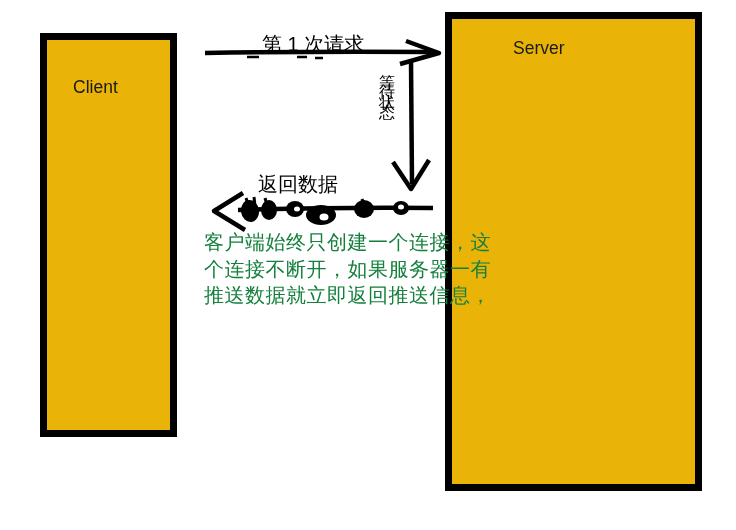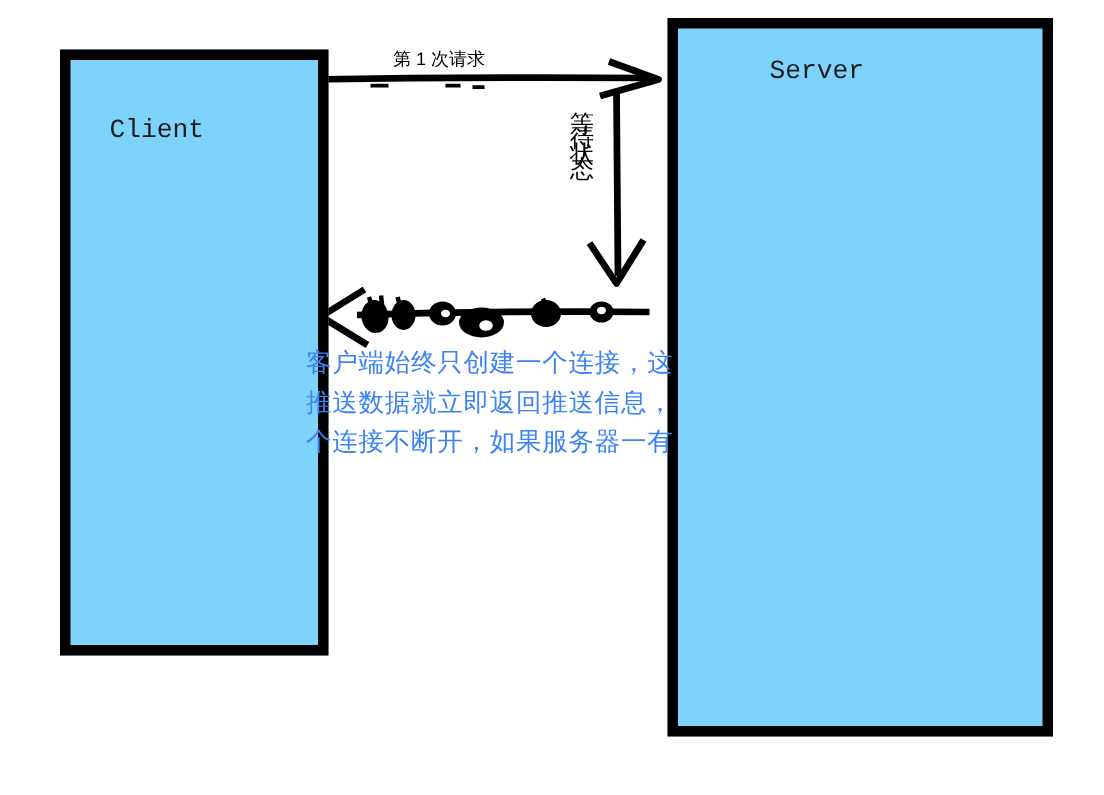--- a/index.html
+++ b/index.html
@@ -17,63 +17,62 @@
   }
   .overlay {
     position: absolute;
     left: 0; top: 0;
     width: 736px; height: 530px;
     pointer-events: none;
   }
   .box {
     position: absolute;
     border: 7px solid #000000;
-    background: #7dd3fc;
-    font-family: Liberation Mono, monospace;
+    background: #eab308;
   }
   .box-client {
     left: 40px; top: 33px;
-    width: 179px; height: 404px;
+    width: 137px; height: 404px;
   }
   .box-server {
     left: 445px; top: 12px;
     width: 257px; height: 479px;
   }
   .box-label {
     position: absolute;
     font-size: 17.5px;
     color: #1a1a1a;
     white-space: nowrap;
   }
   .client-label { left: 26px; top: 37px; }
   .server-label { left: 61px; top: 19px; }
   .arrow-label {
     position: absolute;
-    font-size: 12px;
+    font-size: 20px;
     color: #000000;
     white-space: nowrap;
   }
   .request-label { left: 262px; top: 31px; }
   .response-label { left: 258px; top: 171px; }
   .wait-label {
     position: absolute;
     left: 376px; top: 61px;
     font-size: 16px;
     color: #000000;
     writing-mode: vertical-rl;
     letter-spacing: 10px;
     height: 120px;
   }
   .note {
     position: absolute;
     left: 204px; top: 229px;
     width: 248px;
-    font-size: 17px;
+    font-size: 20px;
     line-height: 26.7px;
-    color: #3b82f6;
+    color: #15803d;
     letter-spacing: 0.5px;
   }
   .note-line { white-space: nowrap; }
 </style>
 </head>
 <body>
 
 <div class="canvas">
 
   <svg class="overlay" viewBox="0 0 736 530" xmlns="http://www.w3.org/2000/svg">
@@ -112,20 +111,21 @@
   </div>
 
   <div class="box box-server">
     <span class="box-label server-label">Server</span>
   </div>
 
   <div class="arrow-label request-label">第 1 次请求</div>
 
   <div class="wait-label">等待状态</div>
 
+  <div class="arrow-label response-label">返回数据</div>
 
   <div class="note">
     <div class="note-line">客户端始终只创建一个连接，这</div>
+    <div class="note-line">个连接不断开，如果服务器一有</div>
     <div class="note-line">推送数据就立即返回推送信息，</div>
-    <div class="note-line">个连接不断开，如果服务器一有</div>
   </div>
 
 </div>
 
 </body></html>

